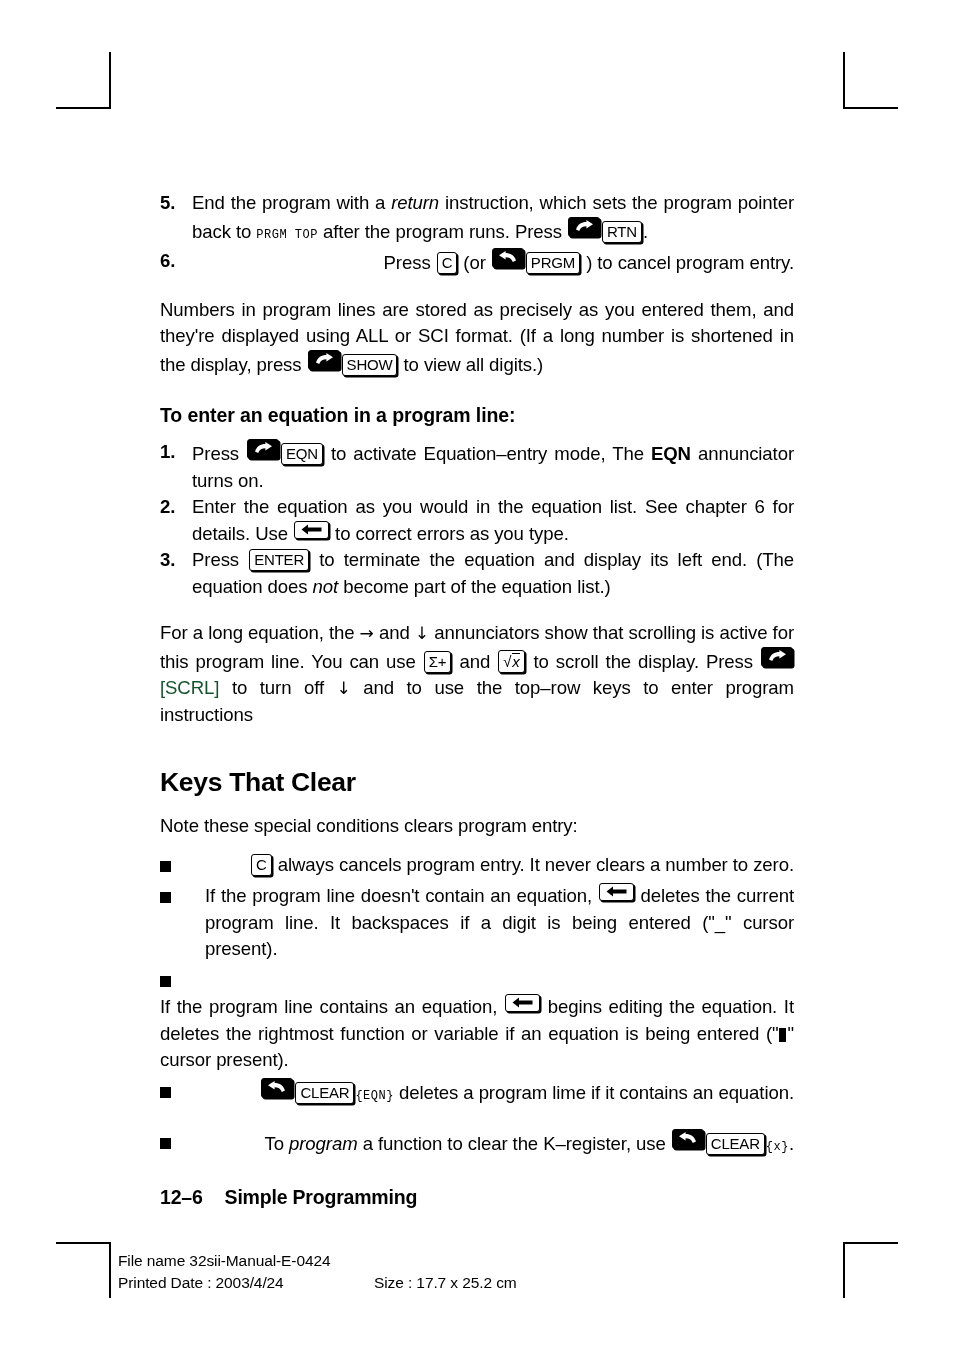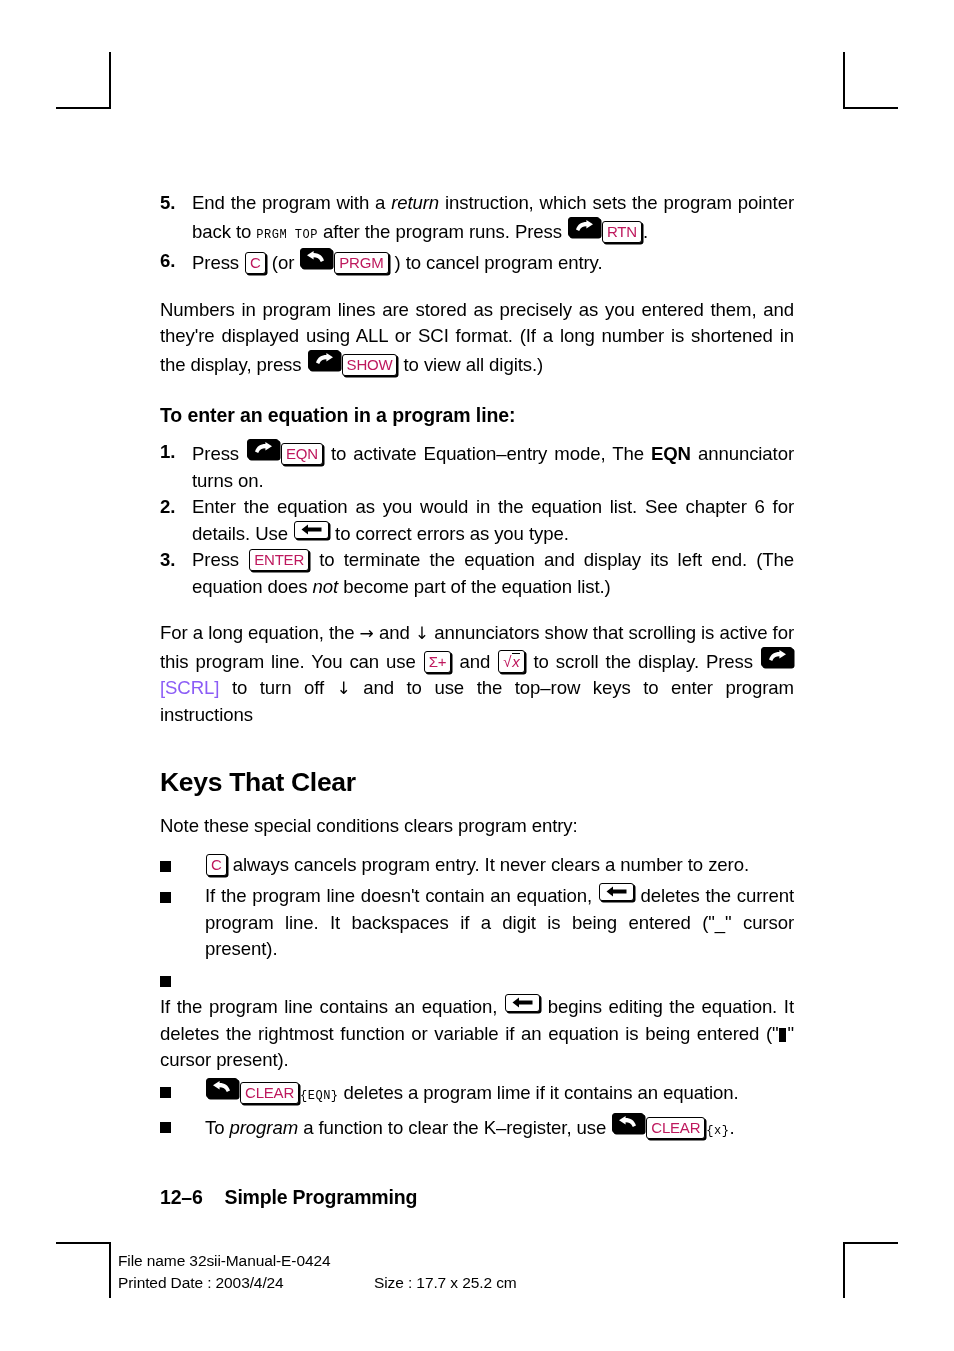--- a/index.html
+++ b/index.html
@@ -41,21 +41,21 @@
   
   .para, .step-text, .bullet-text {
     font-size: 18.6px;
     line-height: 26.5px;
     text-align: justify;
     letter-spacing: -0.1px;
   }
   .para { margin: 0 0 0 0; }
   .para.spaced { margin-top: 20px; }
 
-  .nojust { text-align: left; }
+  .nojust { text-align: right; }
 
   .it { font-style: italic; }
   .bd { font-weight: bold; }
 
   
   .row {
     display: flex;
     align-items: flex-start;
   }
   .row-marker {
@@ -92,21 +92,21 @@
     letter-spacing: -0.1px;
     margin: 26px 0 12px 0;
   }
 
   
   .key {
     display: inline-block;
     border: 1.6px solid #000;
     border-radius: 3px;
     background: #fff;
-    color: #be185d;
+    color: #000000;
     font-family: "Liberation Sans", sans-serif;
     font-size: 15px;
     line-height: 15px;
     padding: 2px 4px 3px 4px;
     vertical-align: 1px;
     white-space: nowrap;
     letter-spacing: -0.2px;
     box-shadow: 1.5px 1.5px 0 0 #000;
     margin: 0 1px;
   }
@@ -223,21 +223,21 @@
     </div>
     <div class="row">
       <div class="row-marker num-marker">3.</div>
       <div class="row-body step-text">Press <span class="key">ENTER</span> to terminate the equation and display its left end. (The equation does <span class="it">not</span> become part of the equation list.)</div>
     </div>
   </div>
 
 
   <p class="para spaced">For a long equation, the <span class="ann">→</span> and <span class="ann">↓</span> annunciators show that scrolling is active for this program line. You can use <span class="key">Σ+</span> and <span class="key">√<span class="radical">x</span></span> to scroll the display. Press <span class="key shift"><svg width="20" height="13" viewBox="0 0 20 13" aria-hidden="true">
           <path d="M2 9.6 C3.6 4.2 7.6 2 12.4 2 L12.4 0 L19 4.2 L12.4 8.4 L12.4 6.2 C9 6.2 6.6 7.6 5.2 11 Z" fill="#ffffff"></path>
-        </svg></span><span class="scrl" style="color:#8b5cf6">[SCRL]</span> to turn off <span class="ann">↓</span> and to use the top–row keys to enter program instructions</p>
+        </svg></span><span class="scrl" style="color:#14532d">[SCRL]</span> to turn off <span class="ann">↓</span> and to use the top–row keys to enter program instructions</p>
 
   <div class="section-head">Keys That Clear</div>
 
   <p class="para">Note these special conditions clears program entry:</p>
 
   <div style="margin-top:12px;">
     <div class="row" style="margin-bottom:4px;">
       <div class="row-marker bullet-marker"><span class="sq"></span></div>
       <div class="row-body bullet-text nojust"><span class="key">C</span> always cancels program entry. It never clears a number to zero.</div>
     </div>
@@ -246,21 +246,21 @@
       <div class="row-body bullet-text">If the program line doesn't contain an equation, <span class="key bksp"><svg width="21" height="11" viewBox="0 0 21 11" aria-hidden="true">
               <path d="M0.5 5.5 L7 0.6 L7 3.6 L20.5 3.6 L20.5 7.4 L7 7.4 L7 10.4 Z" fill="#000000"></path>
             </svg></span> deletes the current program line. It backspaces if a digit is being entered ("_" cursor present).</div>
     </div>
     <div class="row" style="margin-bottom:4px;flex-direction:column;">
       <div class="row-marker bullet-marker"><span class="sq"></span></div>
       <div class="row-body bullet-text">If the program line contains an equation, <span class="key bksp"><svg width="21" height="11" viewBox="0 0 21 11" aria-hidden="true">
               <path d="M0.5 5.5 L7 0.6 L7 3.6 L20.5 3.6 L20.5 7.4 L7 7.4 L7 10.4 Z" fill="#000000"></path>
             </svg></span> begins editing the equation. It deletes the rightmost function or variable if an equation is being entered ("<span class="blockcur"></span>" cursor present).</div>
     </div>
-    <div class="row" style="margin-bottom:4px;">
+    <div class="row" style="margin-bottom:20px;">
       <div class="row-marker bullet-marker"><span class="sq"></span></div>
       <div class="row-body bullet-text nojust"><span class="key shift"><svg width="20" height="13" viewBox="0 0 20 13" aria-hidden="true">
               <path d="M18 9.6 C16.4 4.2 12.4 2 7.6 2 L7.6 0 L1 4.2 L7.6 8.4 L7.6 6.2 C11 6.2 13.4 7.6 14.8 11 Z" fill="#ffffff"></path>
             </svg></span><span class="key">CLEAR</span><span class="lcd">{EQN}</span> deletes a program lime if it contains an equation.</div>
     </div>
     <div class="row">
       <div class="row-marker bullet-marker"><span class="sq"></span></div>
       <div class="row-body bullet-text nojust">To <span class="it">program</span> a function to clear the K–register, use <span class="key shift"><svg width="20" height="13" viewBox="0 0 20 13" aria-hidden="true">
               <path d="M18 9.6 C16.4 4.2 12.4 2 7.6 2 L7.6 0 L1 4.2 L7.6 8.4 L7.6 6.2 C11 6.2 13.4 7.6 14.8 11 Z" fill="#ffffff"></path>
             </svg></span><span class="key">CLEAR</span><span class="lcd">{x}</span>.</div>

